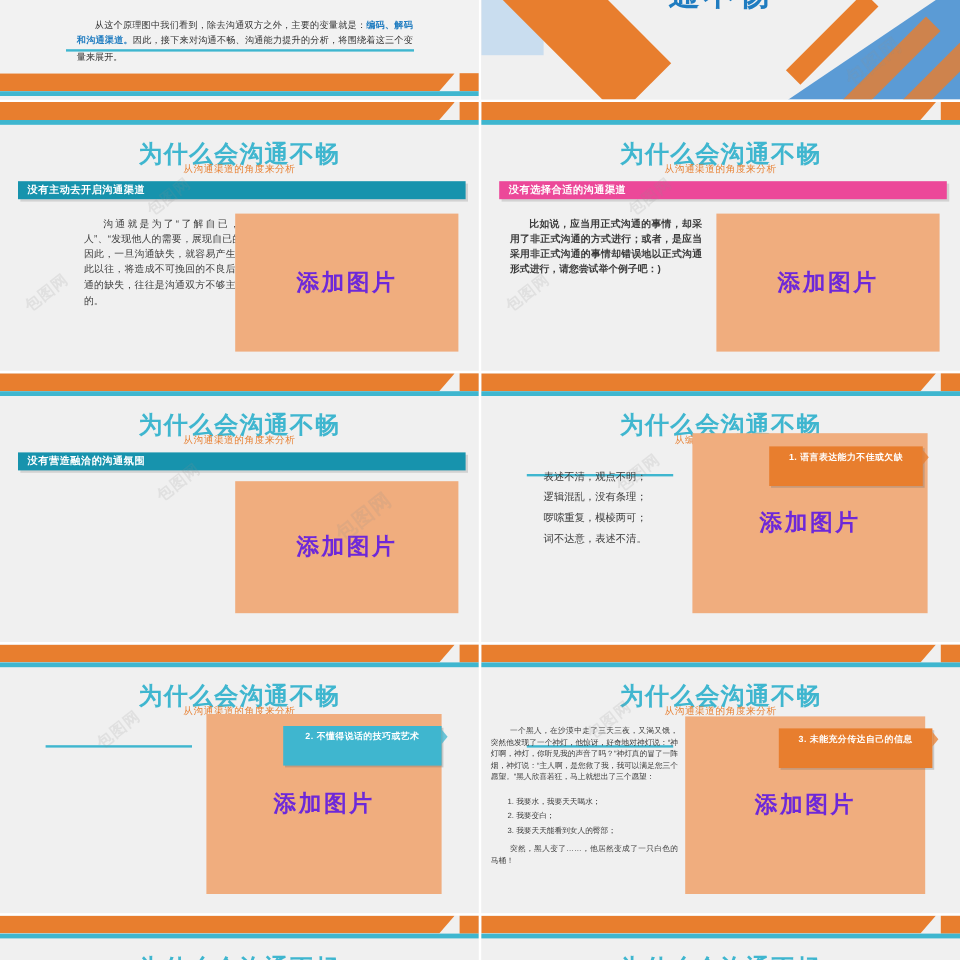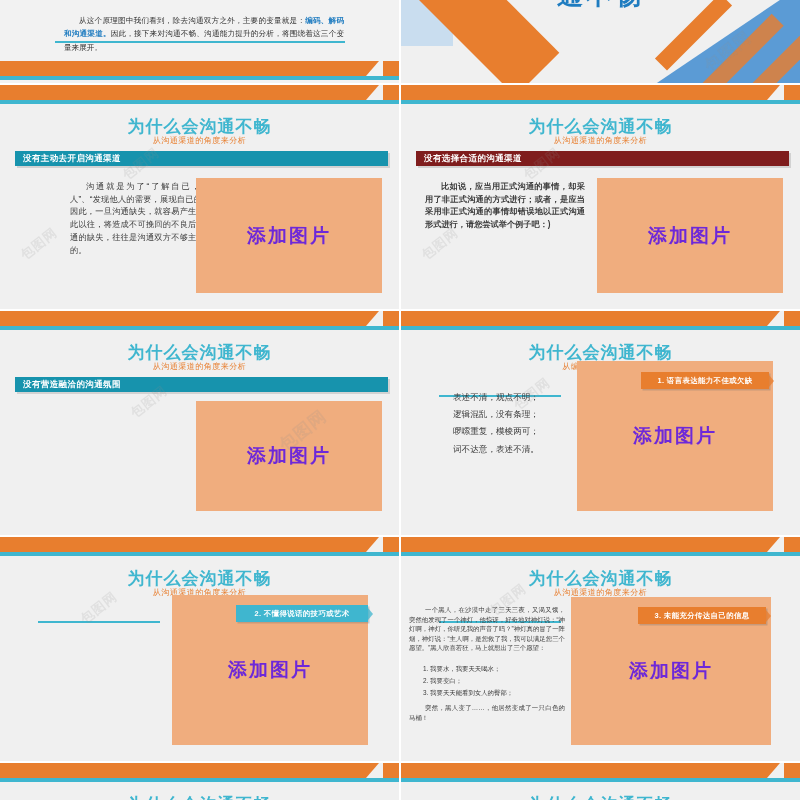--- a/index.html
+++ b/index.html
@@ -62,21 +62,21 @@
   .banner .teal {
     position: absolute; left: 0; top: 15px; width: 399px; height: 4px;
     background: var(--teal);
   }
 
   
   .s-title {
     position: absolute; left: 0; top: 30px; width: 399px;
     text-align: center;
     color: #3FB6CF;
-    font-size: 17px;
+    font-size: 20px;
     font-weight: bold;
     letter-spacing: 1px;
   }
   .s-sub {
     position: absolute; left: 0; top: 50px; width: 399px;
     text-align: center;
     color: #E87E2E;
     font-size: 8px;
     letter-spacing: .5px;
   }
@@ -85,21 +85,21 @@
     position: absolute; left: 15px; top: 66px;
     width: 373px; height: 15px;
     line-height: 15px;
     padding-left: 8px;
     color: #fff;
     font-size: 8.5px;
     font-weight: bold;
     letter-spacing: .4px;
   }
   .sec-head.teal { background: #1793AD; box-shadow: 2px 2px 0 rgba(120,120,120,.25); }
-  .sec-head.orange { background: #7f1d1d; box-shadow: 2px 2px 0 rgba(120,120,120,.25); }
+  .sec-head.orange { background: #ec4899; box-shadow: 2px 2px 0 rgba(120,120,120,.25); }
 
   .rule {
     position: absolute; left: 38px; top: 84px;
     width: 122px; height: 2px;
     background: #3FB6CF;
   }
 
   .body-txt {
     position: absolute;
     color: #3b3b3b;
@@ -122,21 +122,21 @@
     color: #6d28d9;
     font-size: 19px;
     font-weight: bold;
     letter-spacing: 2px;
     display: flex; align-items: center; justify-content: center;
   }
 
   
   .ribbon {
     position: absolute;
-    height: 17px; line-height: 17px;
+    height: 33px; line-height: 17px;
     color: #fff;
     font-size: 7.4px;
     font-weight: bold;
     text-align: center;
     letter-spacing: .4px;
     box-shadow: 1.5px 1.5px 0 rgba(110,110,110,.3);
   }
   .ribbon.orange { background: #E87E2E; }
   .ribbon.teal   { background: #3FB6CF; }
   .ribbon::after {
@@ -334,21 +334,21 @@
     <div class="slide">
       <div class="banner">
         <div class="bar"></div>
         <div class="bar2"></div>
         <div class="teal"></div>
       </div>
       <div class="s-title">为什么会沟通不畅</div>
       <div class="s-sub">从沟通渠道的角度来分析</div>
       <div class="rule" style="left:38px;"></div>
       <div class="imgbox" style="left:170px; top:60px; width:200px; height:148px;">添加图片</div>
-      <div class="ribbon orange" style="left:237px; top:70px; width:128px;">3. 未能充分传达自己的信息</div>
+      <div class="ribbon orange" style="left:248px; top:70px; width:128px;">3. 未能充分传达自己的信息</div>
       <div class="body-txt" style="left:8px; top:68px; width:156px; font-size:6.4px; line-height:1.5;">一个黑人，在沙漠中走了三天三夜，又渴又饿，突然他发现了一个神灯，他惊讶，好奇地对神灯说：“神灯啊，神灯，你听见我的声音了吗？”神灯真的冒了一阵烟，神灯说：“主人啊，是您救了我，我可以满足您三个愿望。”黑人欣喜若狂，马上就想出了三个愿望：</div>
       <div class="bullets" style="left:22px; top:126px; width:146px; font-size:6.4px; line-height:1.9;">
         <div>1.  我要水，我要天天喝水；</div>
         <div>2.  我要变白；</div>
         <div>3.  我要天天能看到女人的臀部；</div>
       </div>
       <div class="body-txt" style="left:8px; top:166px; width:156px; font-size:6.4px; line-height:1.5;">突然，黑人变了……，他居然变成了一只白色的马桶！</div>
       <div class="wm">
         <div class="wmtxt w1" style="left:86px;top:54px">包图网</div>
       </div>

